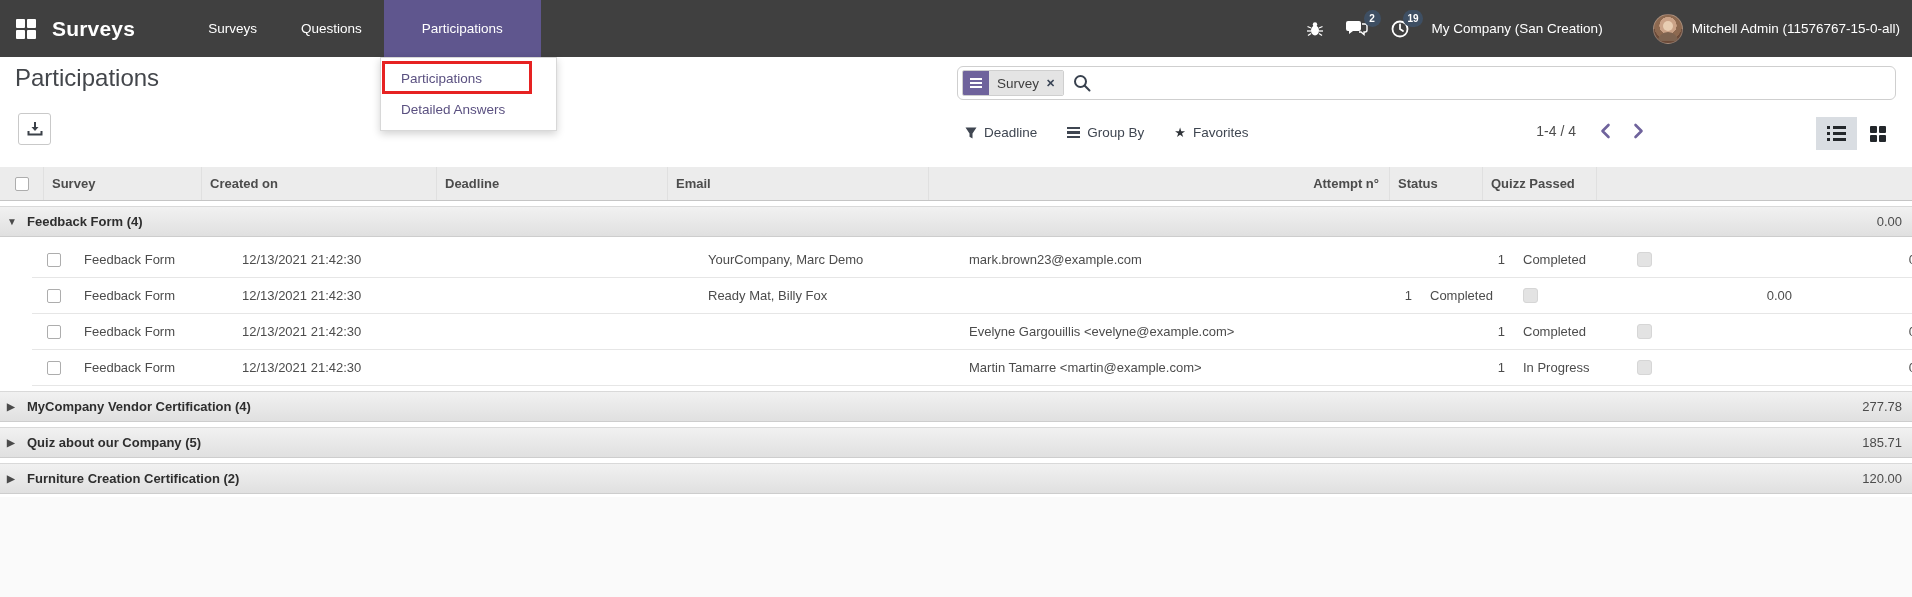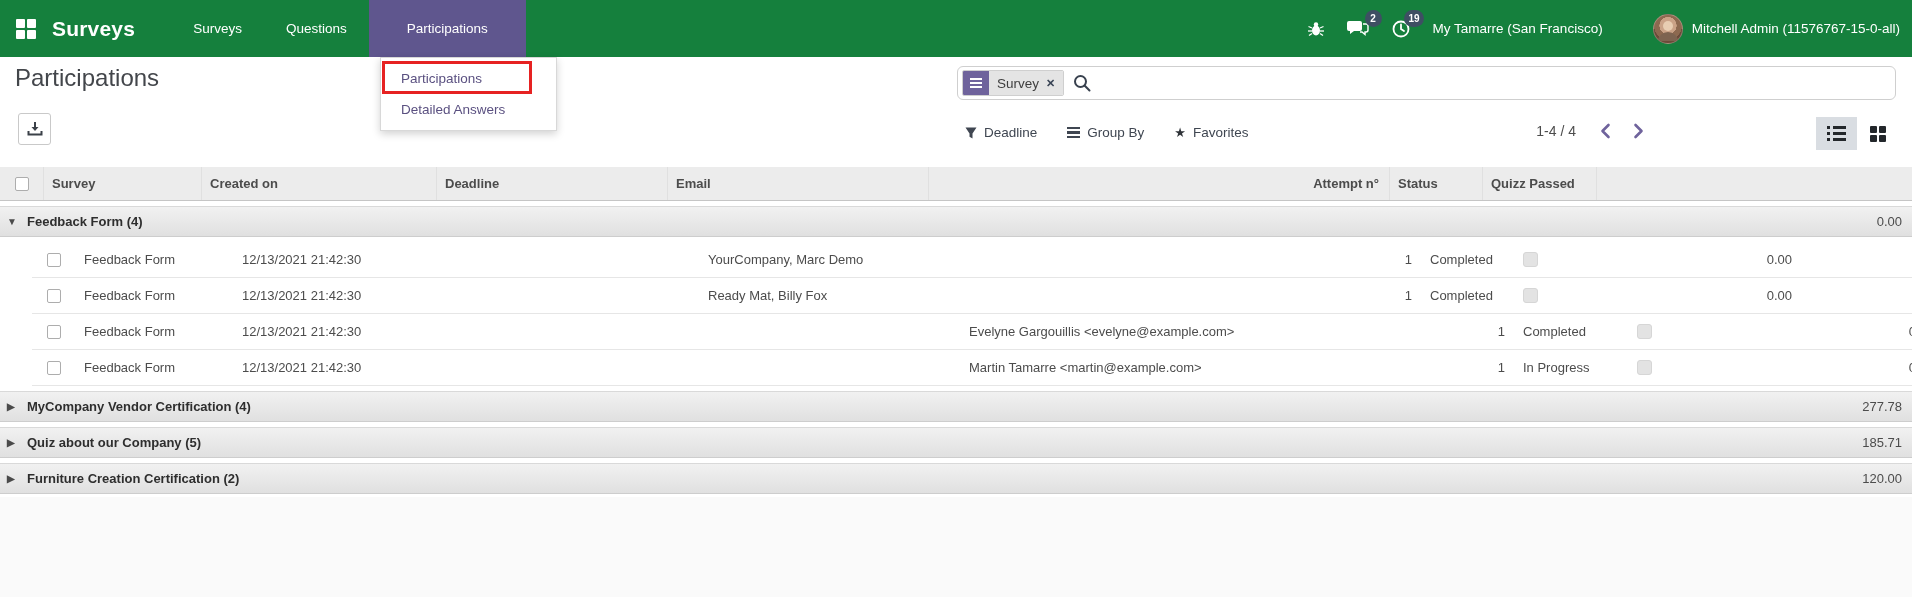--- a/index.html
+++ b/index.html
@@ -1,21 +1,21 @@
 <!DOCTYPE html>
 <html><head>
 <meta charset="utf-8">
 <style>
   * { margin:0; padding:0; box-sizing:border-box; }
   html,body { width:1912px; height:597px; overflow:hidden; background:#fff;
               font-family:"Liberation Sans", sans-serif; color:#4c4c4c; }
 
   
   .navbar { position:absolute; left:0; top:0; width:1912px; height:57px;
-            background:#15803d; display:flex; align-items:stretch; color:#fff; z-index:40; }
+            background:#404040; display:flex; align-items:stretch; color:#fff; z-index:40;gap:15px; }
   .nav-left { display:flex; align-items:center; padding-left:16px; }
   .apps-icon { width:20px; height:20px; display:grid; grid-template-columns:9px 9px;
                grid-template-rows:9px 9px; gap:2px; cursor:pointer; }
   .apps-icon div { background:#fff; border-radius:1px; }
   .brand { font-size:21px; font-weight:bold; margin-left:16px; letter-spacing:.2px; cursor:pointer; }
   .nav-menu { display:flex; align-items:stretch; margin-left:36px; }
   .nav-item { display:flex; align-items:center; padding:0 22px; font-size:13.5px; cursor:pointer; }
   .nav-item.active { background:#5f568e; padding:0 38px; }
   .nav-right { margin-left:auto; display:flex; align-items:center; padding-right:12px; gap:22px; }
   .nav-icon-btn { position:relative; cursor:pointer; display:flex; align-items:center; }
@@ -146,21 +146,21 @@
       </svg>
       <span class="badge">2</span>
     </div>
     <div class="nav-icon-btn">
       <svg width="20" height="20" viewBox="0 0 20 20">
         <circle cx="10" cy="10" r="7.5" fill="none" stroke="#fff" stroke-width="1.8"></circle>
         <polyline points="10,5.5 10,10 13,12" fill="none" stroke="#fff" stroke-width="1.8" stroke-linecap="round"></polyline>
       </svg>
       <span class="badge">19</span>
     </div>
-    <div class="company-name">My Tamarre (San Francisco)</div>
+    <div class="company-name">My Company (San Creation)</div>
     <div class="user-block">
       <div class="avatar">
         <svg width="28" height="28" viewBox="0 0 28 28">
           <circle cx="14" cy="11" r="5" fill="#e8cdb2"></circle>
           <path d="M4 26 a10 9 0 0 1 20 0 z" fill="#7d6350"></path>
         </svg>
       </div>
       <div class="user-name">Mitchell Admin (11576767-15-0-all)</div>
     </div>
   </div>
@@ -292,20 +292,21 @@
   </div>
 
   <div class="grid-row data-row">
     <div class="cell center">
         <div class="checkbox"></div>
       </div>
     <div class="cell">Feedback Form</div>
     <div class="cell">12/13/2021 21:42:30</div>
     <div class="cell"></div>
     <div class="cell">YourCompany, Marc Demo</div>
+    <div class="cell">mark.brown23@example.com</div>
     <div class="cell num">1</div>
     <div class="cell">Completed</div>
     <div class="cell">
         <div class="checkbox disabled"></div>
       </div>
     <div class="cell num">0.00</div>
   </div>
 
   <div class="grid-row data-row">
     <div class="cell center">

